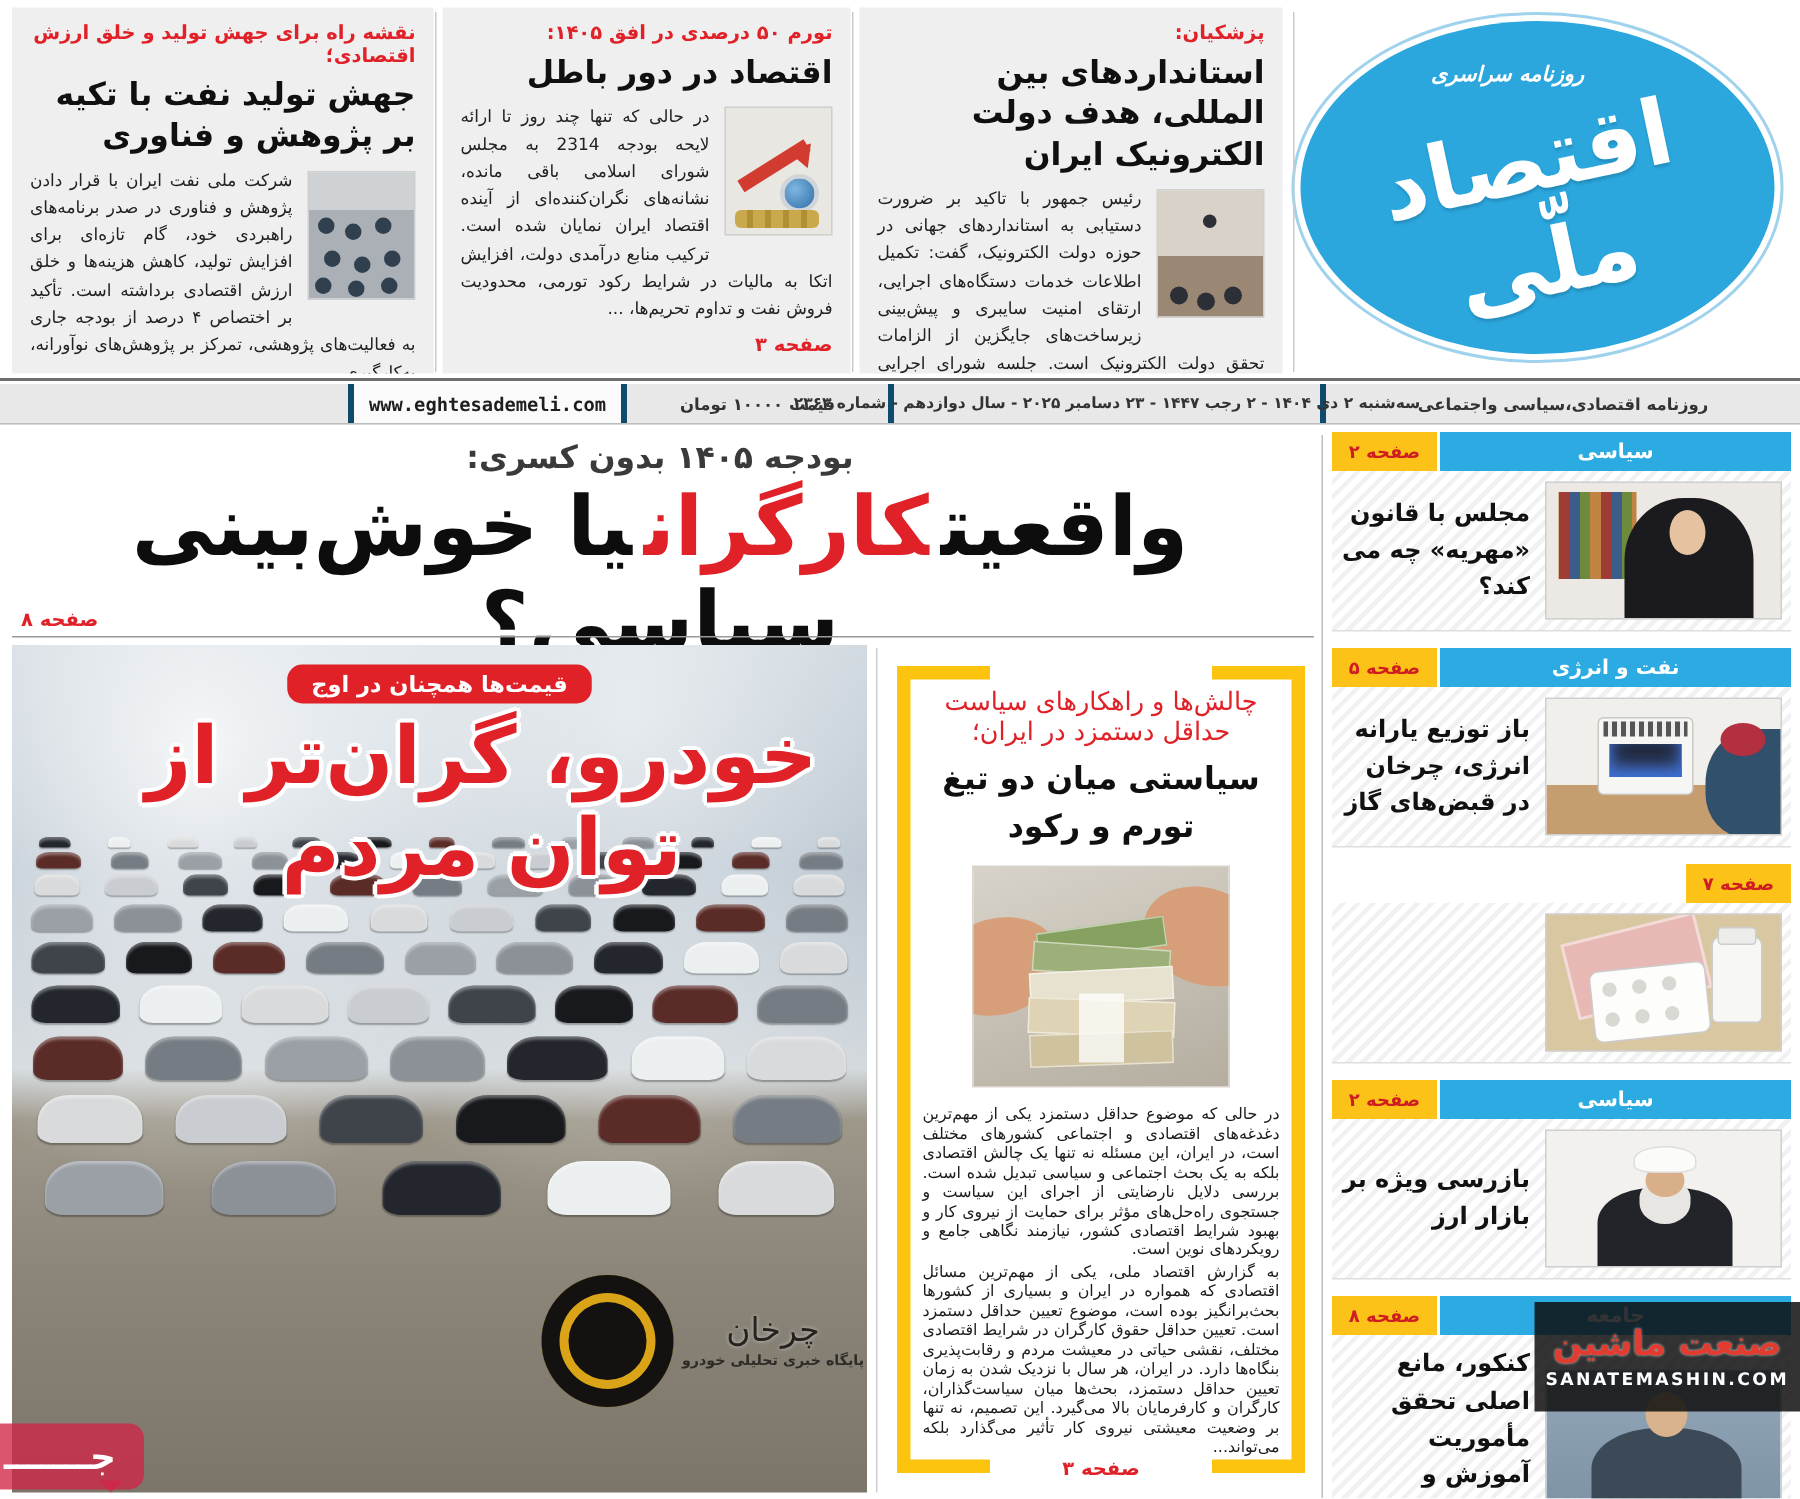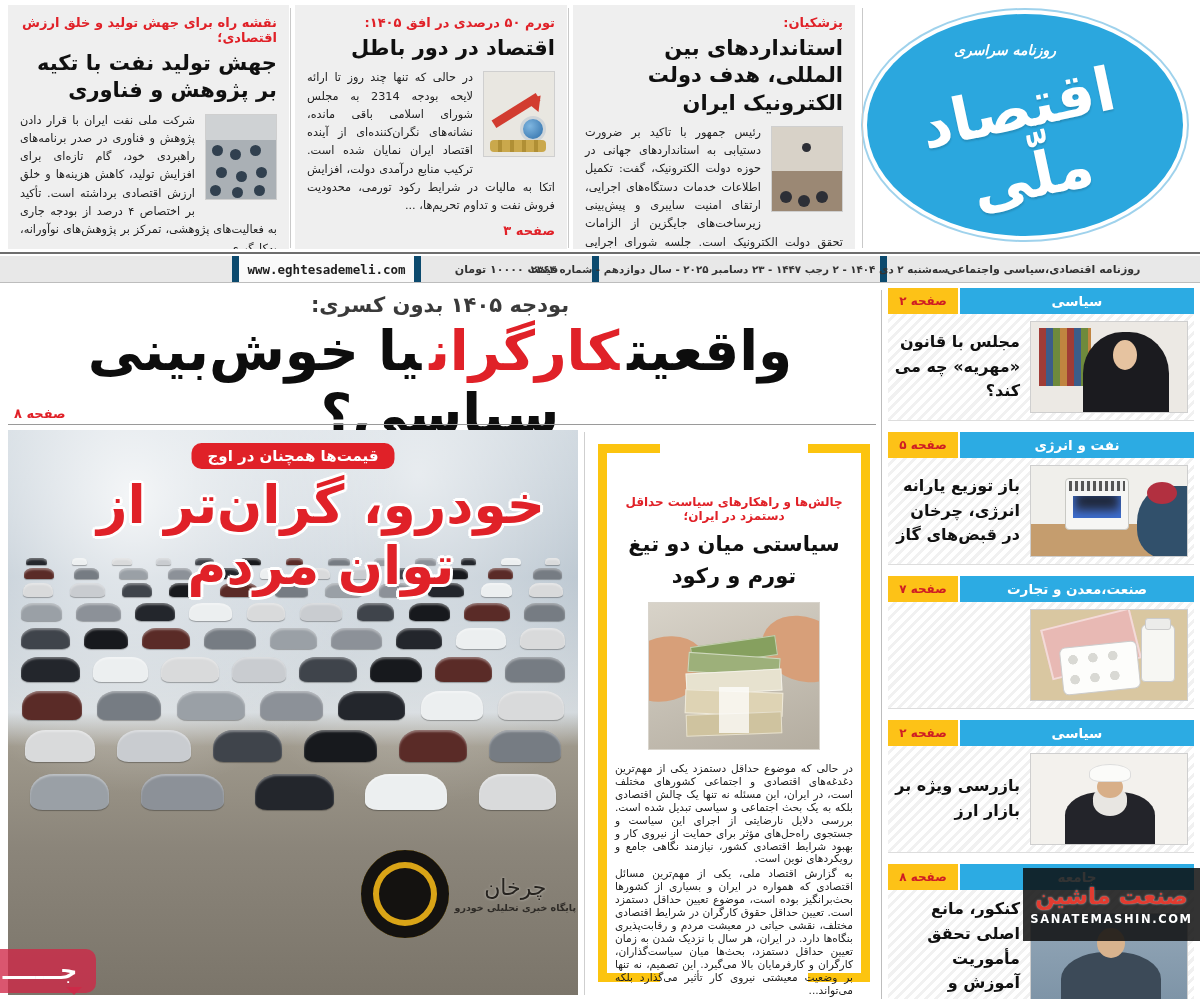--- a/index.html
+++ b/index.html
@@ -32,21 +32,21 @@
   .vsep { position:absolute; width:1px; background:#c9c9c9; }
   .vsep-a { left:290px; top:8px;  height:240px; }
   .vsep-b { left:568px; top:8px;  height:240px; }
   .vsep-c { left:862px; top:8px;  height:240px; }
 
   
   .rule-top { position:absolute; left:0; top:252px; width:1200px; height:2px; background:#6e6e6e; }
   .info-bar { position:absolute; left:0; top:256px; width:1200px; height:27px; background:#e8e8e8;
      border-bottom:1px solid #bdbdbd; display:flex; direction:rtl; align-items:stretch;
      font-size:11px; font-weight:bold; color:#333; }
-  .seg { display:flex; align-items:center; justify-content:center; border-left:7px solid #0c4a6e;
+  .seg { display:flex; align-items:center; justify-content:center; border-left:4px solid #0c4a6e;
      padding:0 8px; white-space:nowrap; }
   .seg-type { width:320px; }
   .seg-date { width:288px; font-size:10.3px; }
   .seg-price { width:178px; }
   .seg-url { width:182px; background:#fafafa; direction:ltr; font-size:12.5px; color:#1e1e1e;
      font-family:"DejaVu Sans Mono","DejaVu Sans",sans-serif; }
   .seg-fill { flex:1; border-left:none; }
 
   
   .lead { position:absolute; left:0; top:284px; width:880px; height:141px; }
@@ -90,21 +90,21 @@
   .wage { position:absolute; left:588px; top:430px; width:292px; height:566px; }
   .wf { position:absolute; background:#fcc40f; }
   .wf-left  { left:10px;  top:14px; bottom:14px; width:9px; }
   .wf-right { right:10px; top:14px; bottom:14px; width:9px; }
   .wf-tl { left:10px;  top:14px; width:62px; height:9px; }
   .wf-tr { right:10px; top:14px; width:62px; height:9px; }
   .wf-bl { left:10px;  bottom:14px; width:62px; height:9px; }
   .wf-br { right:10px; bottom:14px; width:62px; height:9px; }
   .wage-inner { position:absolute; left:27px; right:27px; top:28px; bottom:16px;
      display:flex; flex-direction:column; align-items:center; }
-  .w-kicker { color:#e02128; font-weight:bold; font-size:12px; text-align:center;margin-top:37px; }
+  .w-kicker { color:#e02128; font-weight:normal; font-size:17px; text-align:center; }
   .w-headline { font-size:21px; font-weight:900; color:#101010; text-align:center; line-height:1.5; margin-top:6px; }
   .money-photo { width:172px; height:148px; margin:10px 0 12px; border:1px solid #d8d4cc; position:relative;
      overflow:hidden; background:linear-gradient(160deg,#d8d3c9,#b4ada0); flex:none; }
   .hand { position:absolute; background:#d79f79; border-radius:50%; }
   .hand-r { right:-26px; top:14px; width:84px; height:64px; transform:rotate(20deg); }
   .hand-l { left:-26px; top:34px; width:84px; height:64px; transform:rotate(-16deg); }
   .note { position:absolute; left:50%; border:1px solid rgba(255,255,255,.5); }
   .n1 { top:38px;  width:86px; height:20px; background:#86a05f; transform:translateX(-50%) rotate(-8deg); }
   .n2 { top:52px;  width:92px; height:20px; background:#9db07a; transform:translateX(-50%) rotate(4deg); }
   .n3 { top:68px;  width:96px; height:22px; background:#e7e2cf; transform:translateX(-50%) rotate(-3deg); }
@@ -452,21 +452,20 @@
             <span class="window"></span>
             <span class="person"></span>
             <span class="sleeve"></span>
         </div>
         <div class="sb-headline">باز توزیع یارانه انرژی، چرخان در قبض‌های گاز</div>
       </div>
     </div>
 
     <div class="sb-sec">
       <div class="sb-head">
-        <div class="sb-cat">صنعت،معدن و تجارت</div>
         <div class="sb-page">صفحه ۷</div>
       </div>
       <div class="sb-body">
         <div class="sb-photo ph-pills">
           <span class="cash"></span>
             <span class="blister"></span>
             <span class="bottle"></span>
             <span class="cap"></span>
         </div>
       </div>

